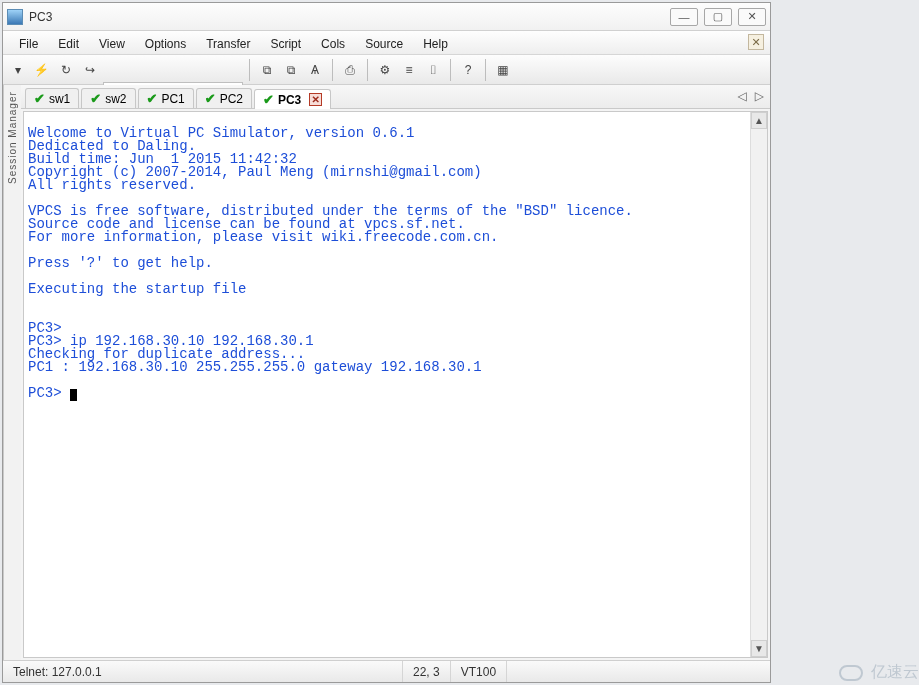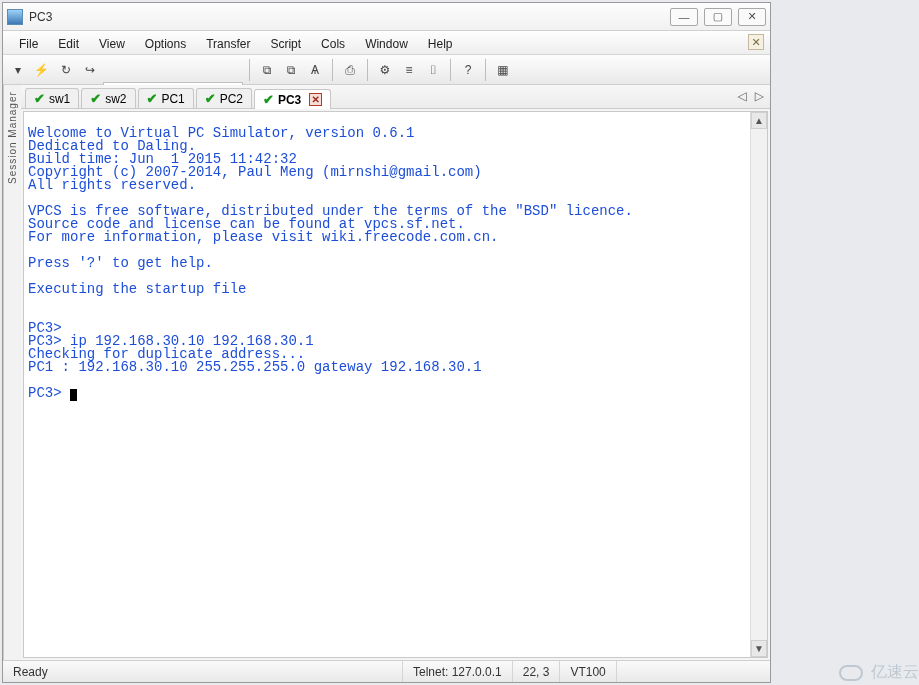--- a/index.html
+++ b/index.html
@@ -214,21 +214,21 @@
   </div>
 
   <div class="menubar">
     <div class="menu-item">File</div>
     <div class="menu-item">Edit</div>
     <div class="menu-item">View</div>
     <div class="menu-item">Options</div>
     <div class="menu-item">Transfer</div>
     <div class="menu-item">Script</div>
     <div class="menu-item">Cols</div>
-    <div class="menu-item">Window</div>
+    <div class="menu-item">Source</div>
     <div class="menu-item">Help</div>
     <div class="corner-x">✕</div>
   </div>
 
   <div class="toolbar">
     <div class="tb-btn">▾</div>
     <div class="tb-btn">⚡</div>
     <div class="tb-btn">↻</div>
     <div class="tb-btn">↪</div>
     <input class="host-input" placeholder="Enter host &lt;Alt+R&gt;" style="">
@@ -305,21 +305,20 @@
 PC3&gt; </span><span class="cursor-block"></span></div>
         <div class="scrollbar">
           <div class="scroll-btn">▲</div>
           <div class="scroll-btn">▼</div>
         </div>
       </div>
     </div>
   </div>
 
   <div class="statusbar">
-    <div class="status-cell">Ready</div>
     <div class="status-cell">Telnet: 127.0.0.1</div>
     <div class="status-cell">22,  3</div>
     <div class="status-cell">VT100</div>
   </div>
 
 </div>
 
 <div class="watermark">
   <div class="cloud"></div>
   <span>亿速云</span>

